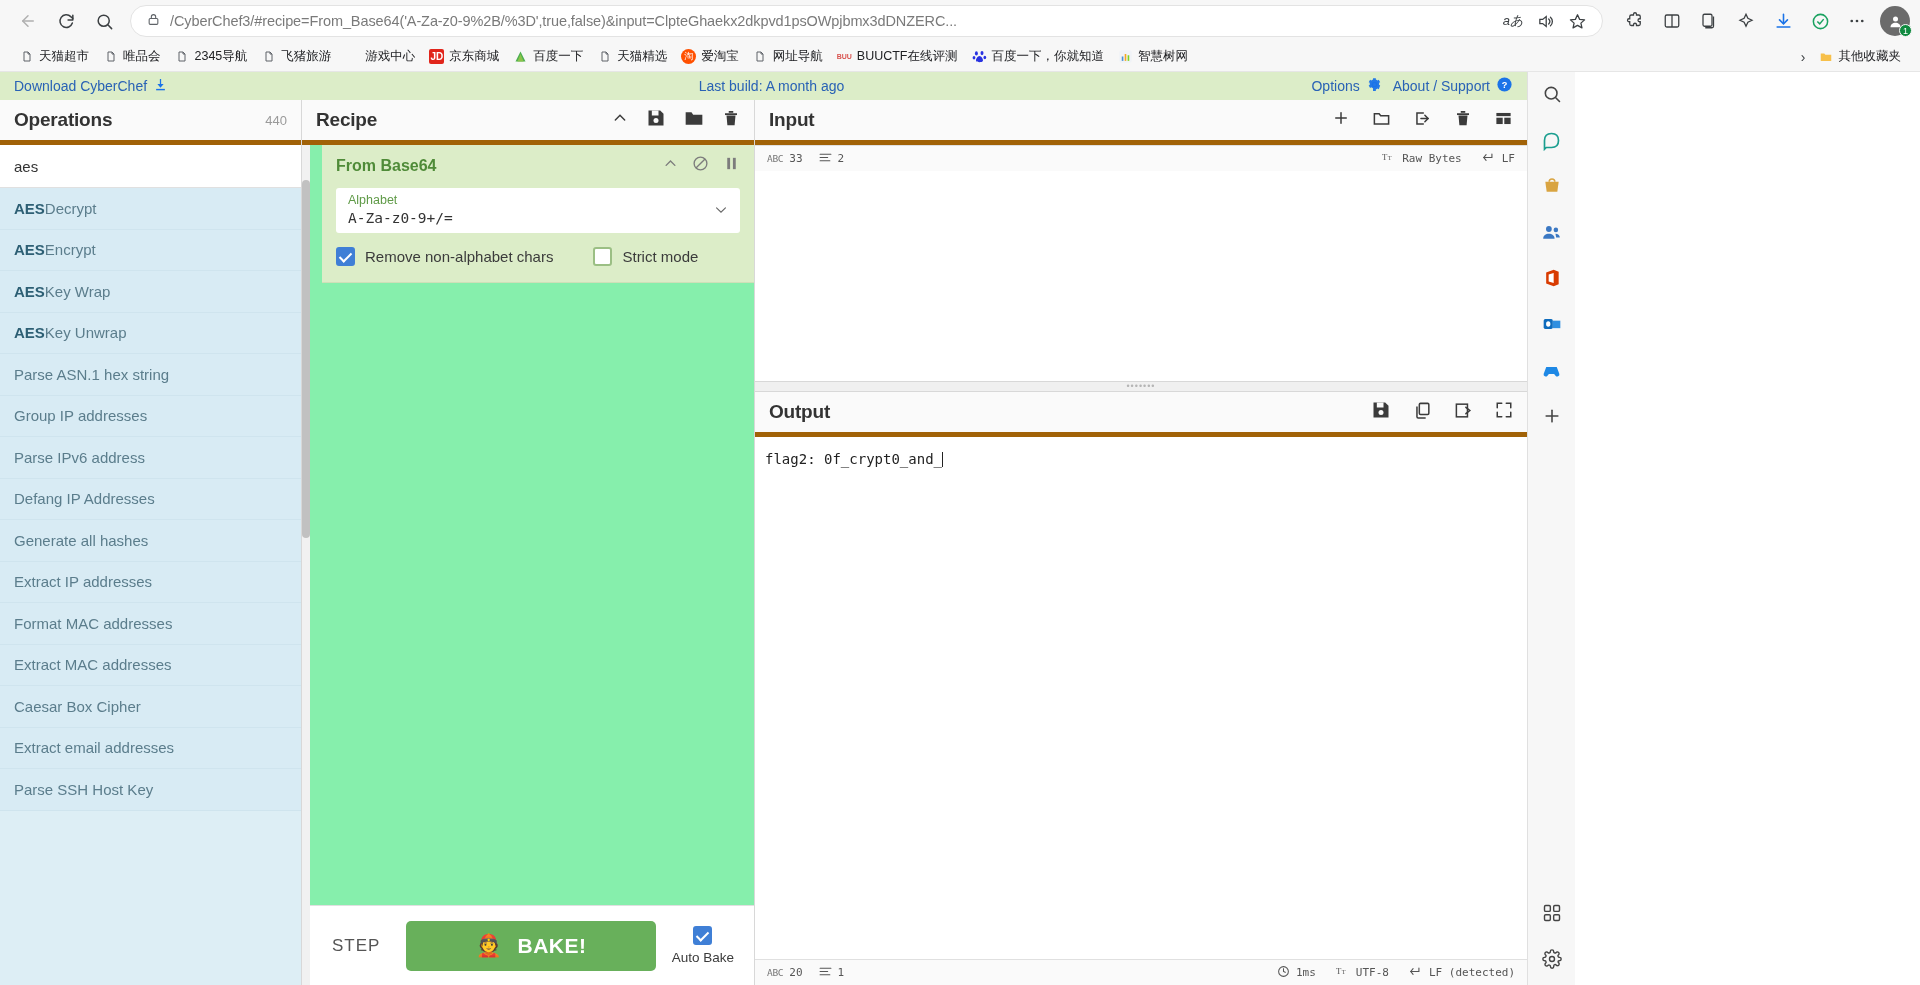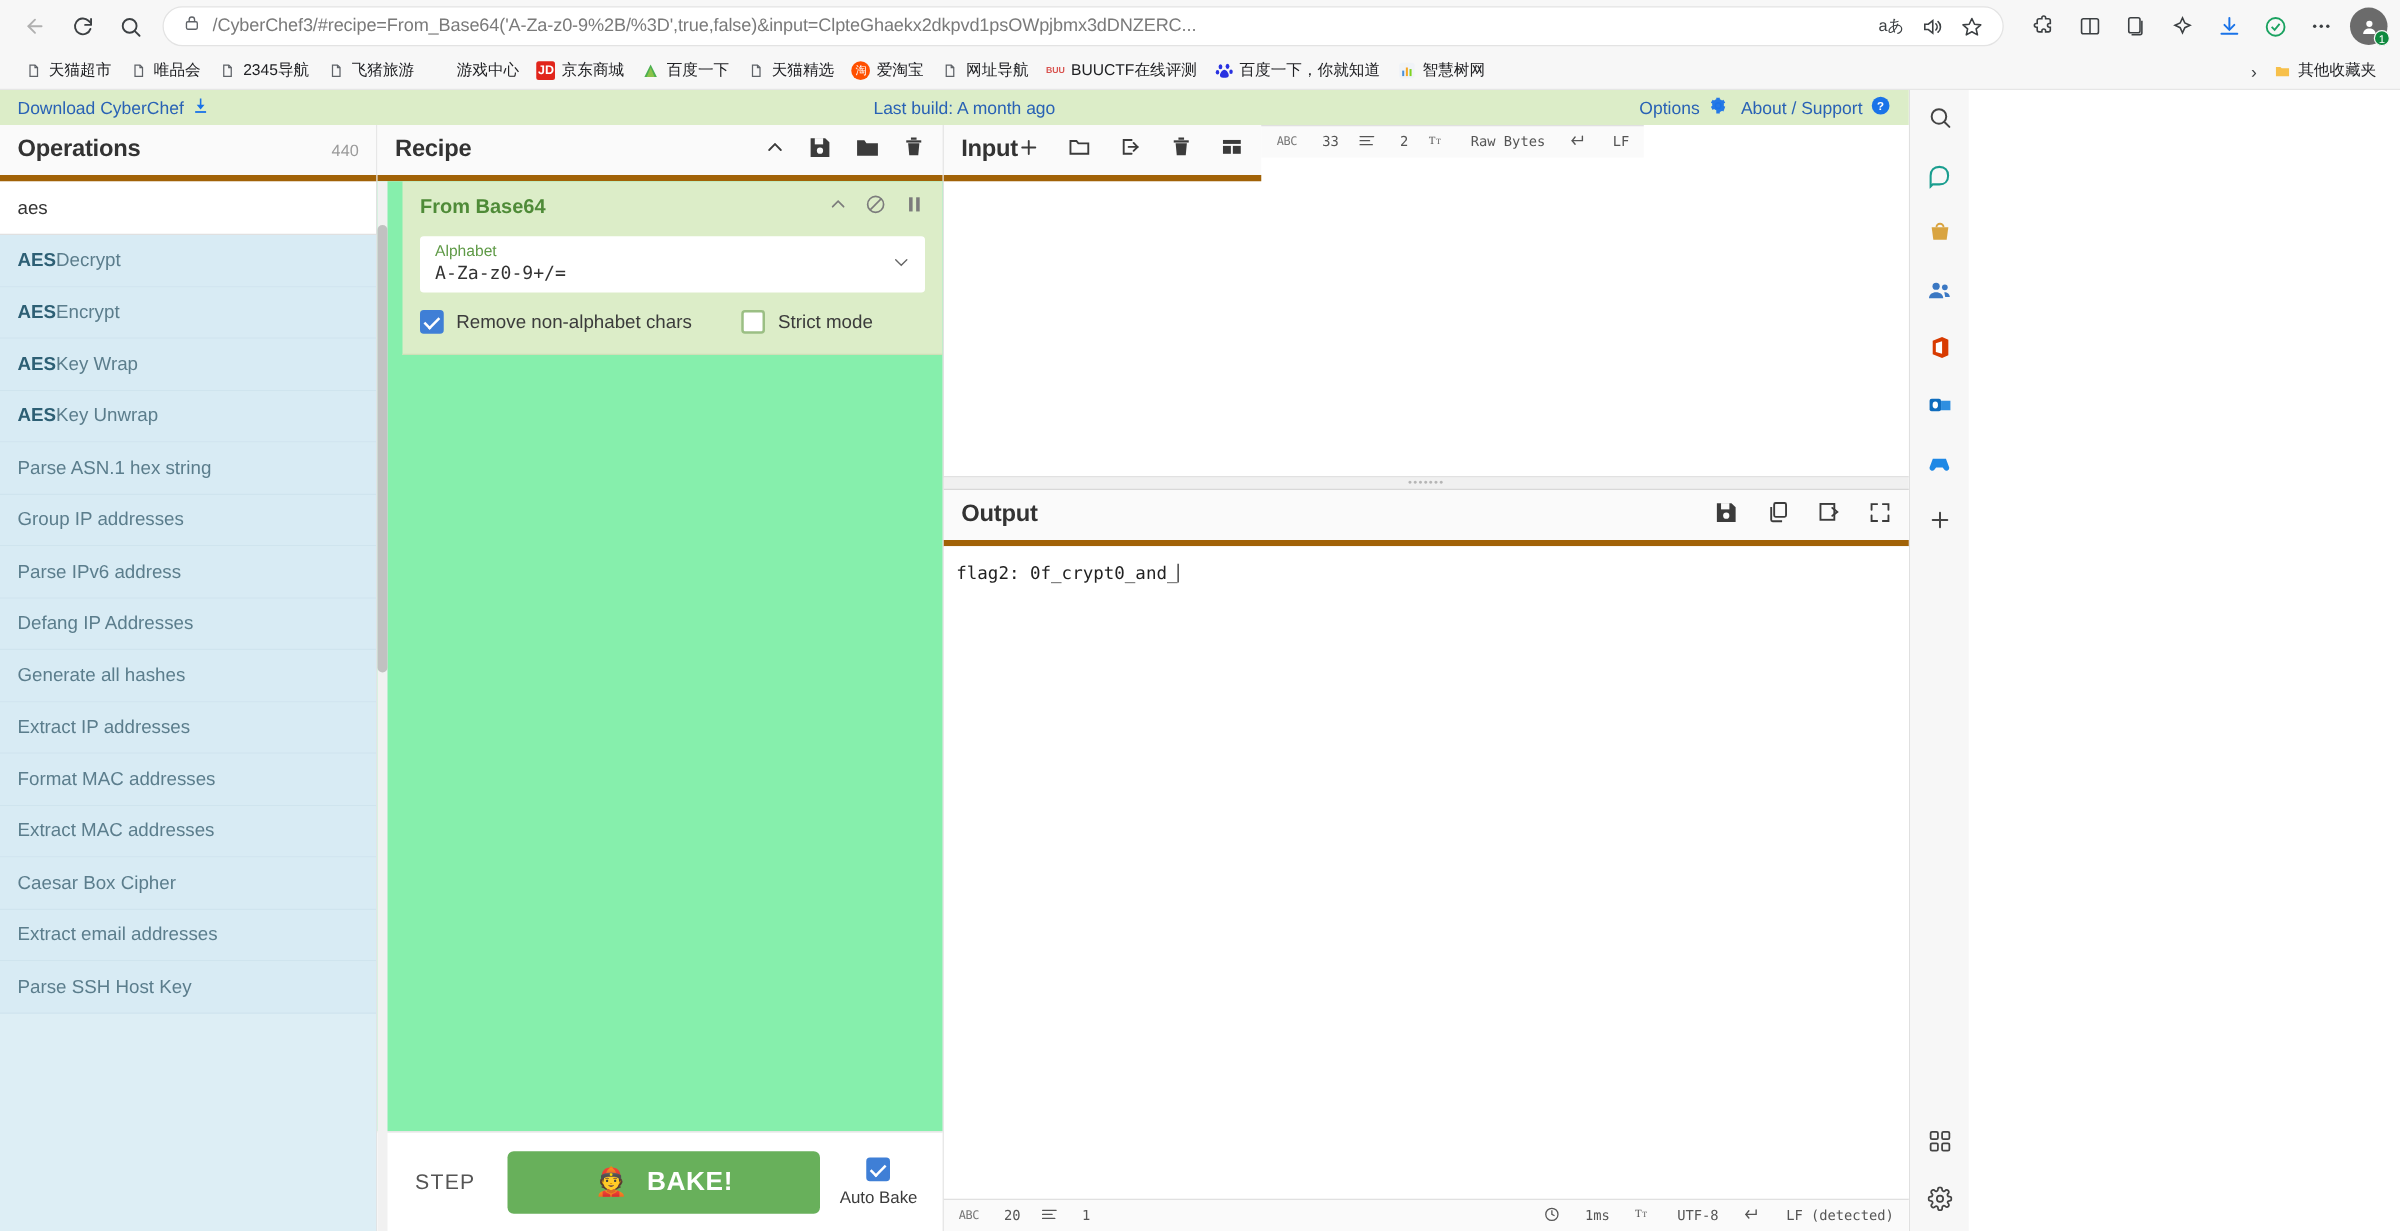--- a/index.html
+++ b/index.html
@@ -22,20 +22,21 @@
     padding: 0 10px;
     background: #f7f7f7;
     gap: 2px;
   }
   .nav-btn {
     width: 36px; height: 36px;
     display: flex; align-items: center; justify-content: center;
     border-radius: 6px;
     color: #5f6368;
     flex: 0 0 auto;
+    font-style: italic;
   }
   .nav-btn svg { display:block; }
 
   .url-bar {
     flex: 1 1 auto;
     height: 32px;
     background: #ffffff;
     border-radius: 16px;
     display: flex;
     align-items: center;
@@ -302,21 +303,21 @@
   .autobake-label { font-size: 13.5px; color: #3b3b3b; }
 
   
   .io-panel {
     flex: 1 1 auto;
     display: flex; flex-direction: column;
     min-width: 0; min-height: 0;
   }
   .input-section {
     height: 282px;
-    display: flex; flex-direction: row;
+    display: flex; flex-direction: column;
     border-bottom: 1px solid #d8d8d8;
     flex: 0 0 auto;
   }
   .io-head-icons {
     margin-left: auto; display: flex; align-items: center; gap: 22px;
     color: #3b3b3b;
   }
   .io-text-area {
     flex: 1 1 auto;
     padding: 12px 10px 0 10px;
@@ -337,21 +338,21 @@
     background: #fafafa;
     border-top: 1px solid #e0e0e0;
     display: flex; align-items: center;
     padding: 0 12px;
     gap: 16px;
     font-family: "DejaVu Sans Mono", monospace;
     font-size: 11px;
     color: #555;
     flex: 0 0 auto;
   }
-  .io-status .grp { display: flex; align-items: center; gap: 20px; }
+  .io-status .grp { display: flex; align-items: center; gap: 6px; }
   .io-status .right { margin-left: auto; display: flex; align-items: center; gap: 20px; }
   .tiny-lbl { font-size: 9.5px; color: #777; letter-spacing: -0.3px; }
 
   .splitter {
     height: 10px;
     background: #f0f0f0;
     display: flex; align-items: center; justify-content: center;
     flex: 0 0 auto;
     border-bottom: 1px solid #d8d8d8;
   }

